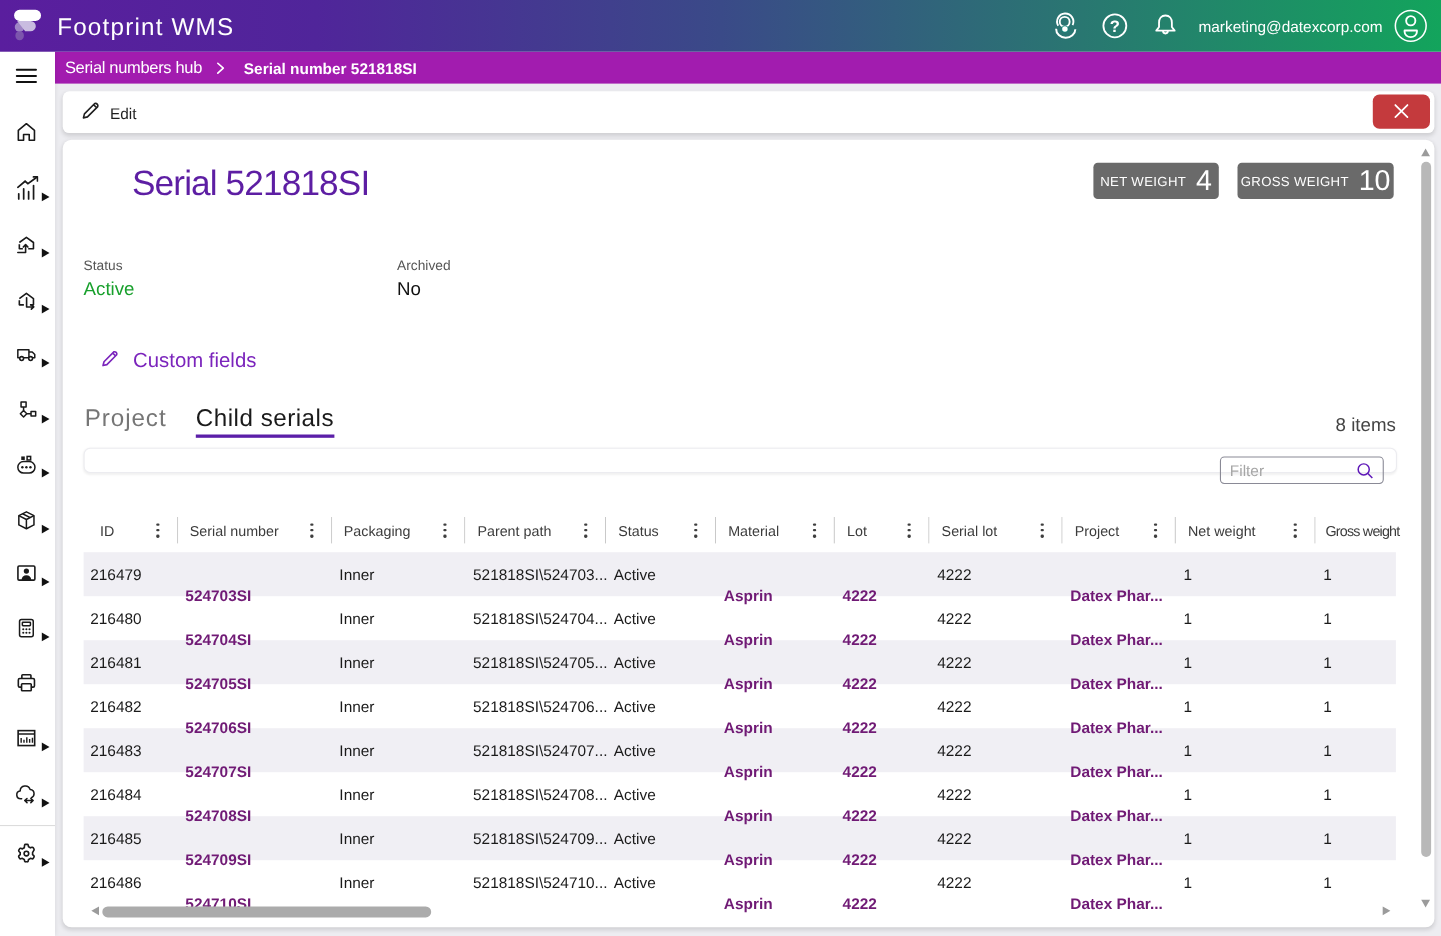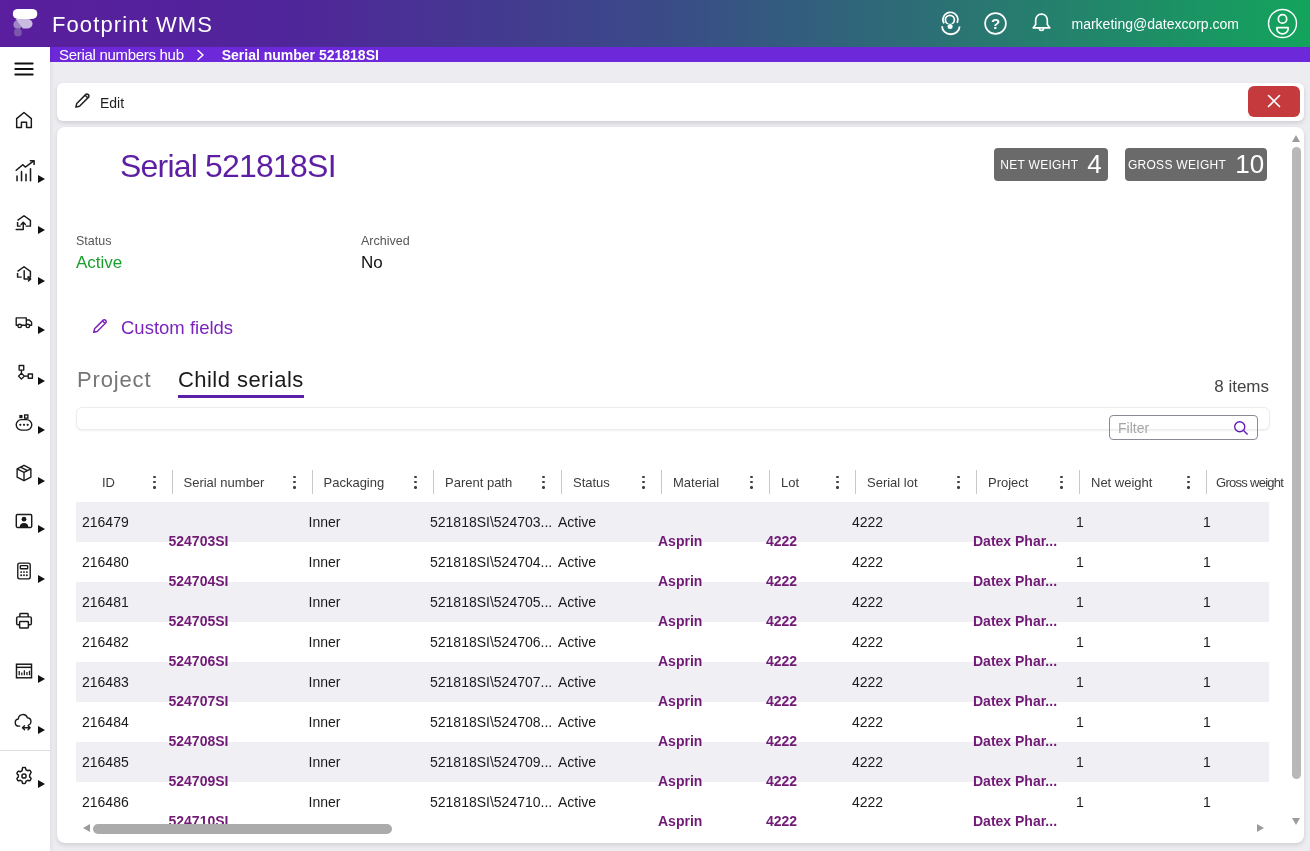--- a/index.html
+++ b/index.html
@@ -13,26 +13,26 @@
 .abs { position:absolute; }
 
 
 .topbar {
   position:absolute; left:0; top:0; width:1310px; height:47px;
   background:linear-gradient(90deg,#5A1E9E 0%,#50259A 22%,#3A4A88 50%,#2A7572 74%,#13A45C 100%);
   z-index:6;
 }
 .brand { position:absolute; left:52px; top:12px; font-size:22px; color:#fff; letter-spacing:1.1px; font-weight:400; }
 .topicons { position:absolute; right:12px; top:0; height:47px; display:flex; align-items:center; }
-.email { color:#fff; font-size:14px; margin:0 28px 0 17px; }
+.email { color:#fff; font-size:14px; margin:0 10px 0 17px; }
 
 
 .subbar {
-  position:absolute; left:50px; top:47px; width:1260px; height:15px;
-  background:#6d28d9; color:#fff; z-index:5;
+  position:absolute; left:50px; top:47px; width:1260px; height:29px;
+  background:#a21caf; color:#fff; z-index:5;
   display:flex; align-items:center; font-size:15px;
 }
 .subbar .b1 { margin-left:9px; letter-spacing:-0.3px; }
 .subbar .b2 { font-weight:700; font-size:14px; margin-left:5px; }
 
 
 .sidebar {
   position:absolute; left:0; top:47px; width:50px; height:804px;
   background:#fff; z-index:5; box-shadow:1px 0 4px rgba(0,0,0,0.07);
 }
@@ -81,21 +81,21 @@
   box-shadow:0 1px 2px rgba(0,0,0,0.06);
 }
 .filter {
   position:absolute; right:11px; top:7px; width:149px; height:25px;
   border:1px solid #8A8A96; border-radius:4px;
   display:flex; align-items:center;
 }
 .filter span { color:#A6A6A6; font-size:14px; margin-left:8px; flex:1; }
 
 
-.thead { position:absolute; left:34px; top:338px; width:1193px; height:34px; display:flex; }
+.thead { position:absolute; left:23px; top:338px; width:1193px; height:34px; display:flex; }
 .th { position:relative; font-size:13px; color:#3C3C3C; display:flex; align-items:center; padding-left:11px; white-space:nowrap; overflow:hidden; }
 .th .dots { position:absolute; right:17px; top:50%; margin-top:-6.5px; display:flex; flex-direction:column; gap:2.5px; }
 .th .dots i { width:2.7px; height:2.7px; border-radius:50%; background:#3E3E3E; }
 .th .vsep { position:absolute; right:0; top:5px; height:24px; width:1px; background:#C9C9C9; }
 .tbody { position:absolute; left:19px; top:375px; width:1193px; }
 .tr { display:flex; height:40px; }
 .tr.odd { background:#F0EFF4; }
 .td { font-size:14px; color:#1a1a1a; display:flex; align-items:center; padding-left:11px; overflow:visible; white-space:nowrap; }
 .td.link { color:#701a75; font-weight:700;margin-top:38px; }
 .c0{width:81.5px} .c1{width:140px} .c2{width:121.5px} .c3{width:128px} .c4{width:100px}

